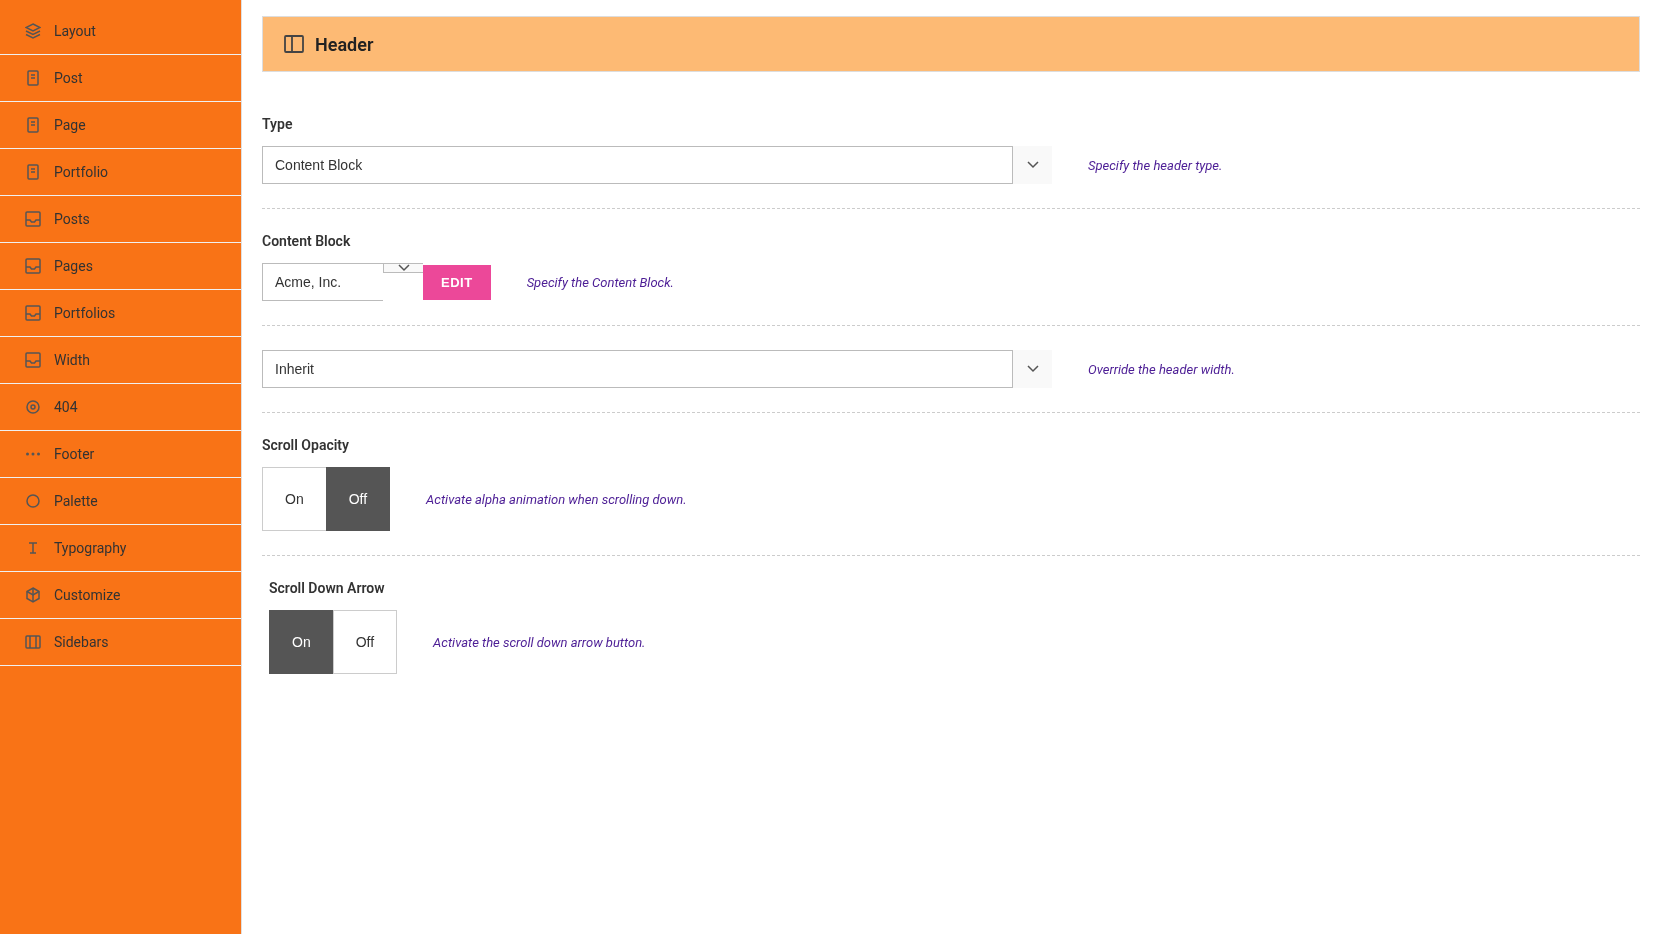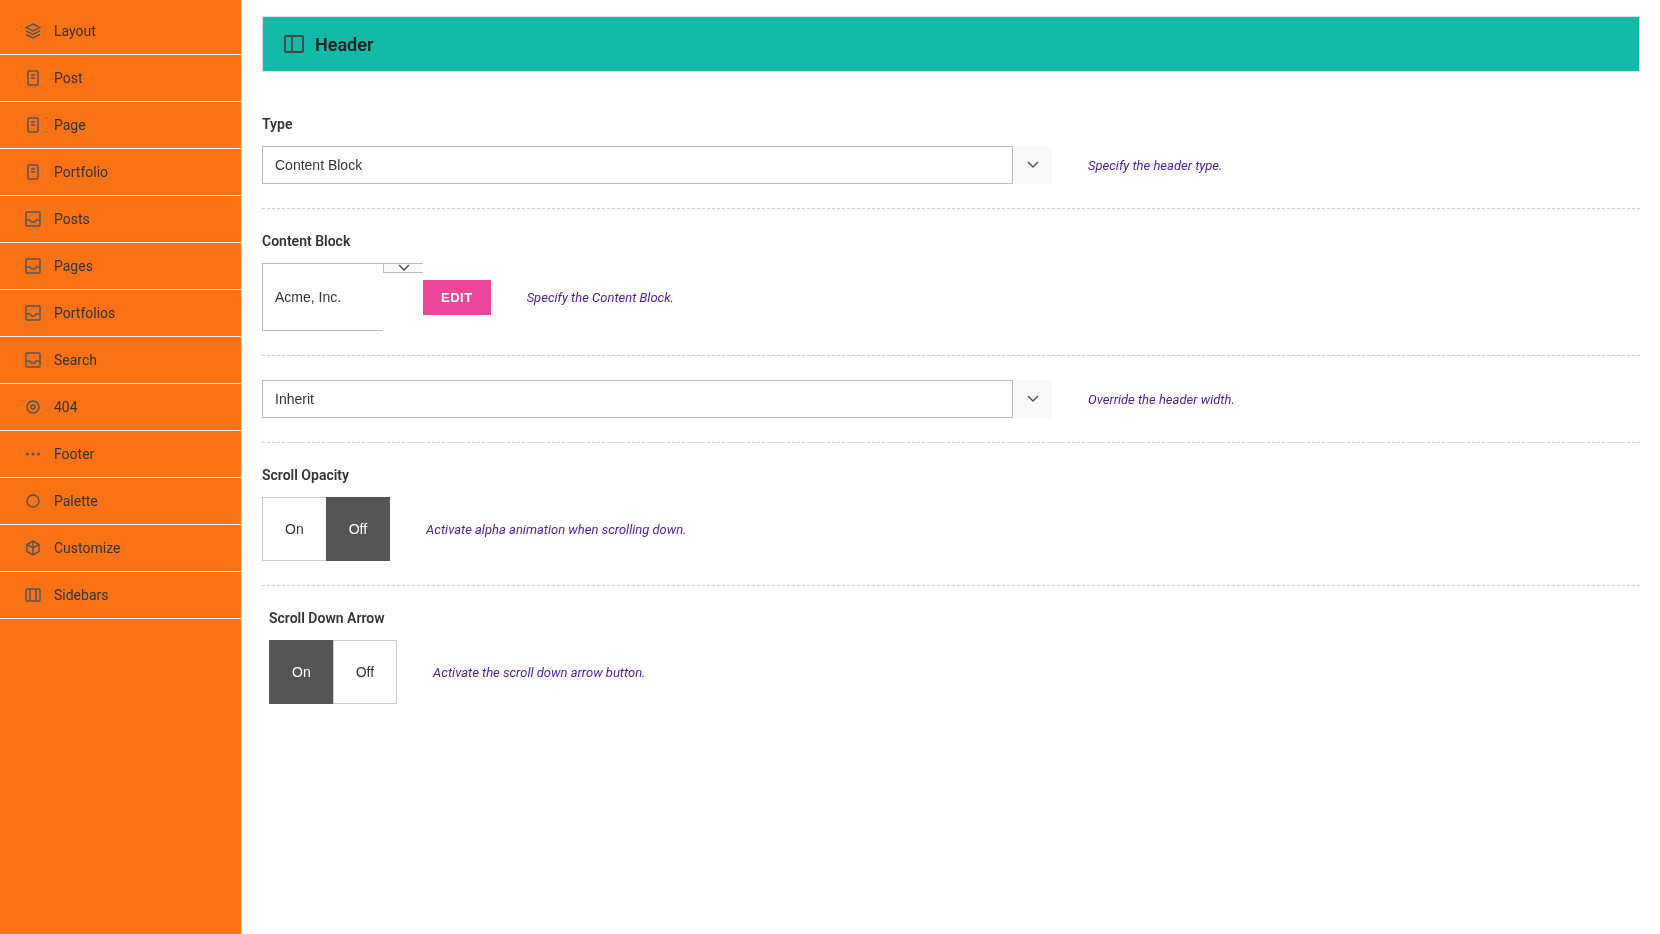--- a/index.html
+++ b/index.html
@@ -42,21 +42,21 @@
 
     
     .main {
       flex: 1;
       overflow-y: auto;
       background: #ffffff;
     }
 
     
     .panel-header {
-      background: #14b8a6;
+      background: #fdba74;
       border: 1px solid #ddd;
       margin: 16px 20px 0 20px;
       padding: 16px 20px;
       display: flex;
       align-items: center;
       gap: 10px;
     }
     .panel-header-icon {
       width: 22px;
       height: 22px;
@@ -129,21 +129,21 @@
     .content-block-row {
       display: flex;
       align-items: center;
       gap: 0;
       max-width: 790px;
     }
     .content-block-select {
       flex: 1;
       border: 1px solid #bbb;
       border-right: none;
-      padding: 25px 12px;
+      padding: 10px 12px;
       font-size: 14px;
       color: #333;
       background: #fff;
       appearance: none;
       cursor: pointer;
       outline: none;
     }
     .content-block-arrow {
       width: 40px;
       border: 1px solid #bbb;
@@ -285,21 +285,21 @@
     <span>Portfolios</span>
   </div>
 
   <div class="sidebar-item">
     <span class="sidebar-icon">
       <svg width="16" height="16" viewBox="0 0 16 16" fill="none" stroke="currentColor" stroke-width="1.5">
         <rect x="1" y="1" width="14" height="14" rx="1"></rect>
         <path d="M1 9h4l1.5 2h3L11 9h4"></path>
       </svg>
     </span>
-    <span>Search</span>
+    <span>Width</span>
   </div>
 
   <div class="sidebar-item">
     <span class="sidebar-icon">
       <svg width="16" height="16" viewBox="0 0 16 16" fill="none" stroke="currentColor" stroke-width="1.5">
         <circle cx="8" cy="8" r="6"></circle>
         <circle cx="8" cy="8" r="2"></circle>
       </svg>
     </span>
     <span>404</span>
@@ -318,20 +318,30 @@
 
   <div class="sidebar-item">
     <span class="sidebar-icon">
       <svg width="16" height="16" viewBox="0 0 16 16" fill="none" stroke="currentColor" stroke-width="1.5">
         <circle cx="8" cy="8" r="6"></circle>
       </svg>
     </span>
     <span>Palette</span>
   </div>
 
+  <div class="sidebar-item">
+    <span class="sidebar-icon">
+      <svg width="16" height="16" viewBox="0 0 16 16" fill="none" stroke="currentColor" stroke-width="1.5">
+        <line x1="4" y1="3" x2="12" y2="3"></line>
+        <line x1="8" y1="3" x2="8" y2="13"></line>
+        <line x1="5" y1="13" x2="11" y2="13"></line>
+      </svg>
+    </span>
+    <span>Typography</span>
+  </div>
 
   <div class="sidebar-item">
     <span class="sidebar-icon">
       <svg width="16" height="16" viewBox="0 0 16 16" fill="none" stroke="currentColor" stroke-width="1.5">
         <path d="M8 1l6 3.5v7L8 15l-6-3.5v-7L8 1z"></path>
         <line x1="8" y1="1" x2="8" y2="15"></line>
         <path d="M2 4.5l6 3.5 6-3.5"></path>
       </svg>
     </span>
     <span>Customize</span>

